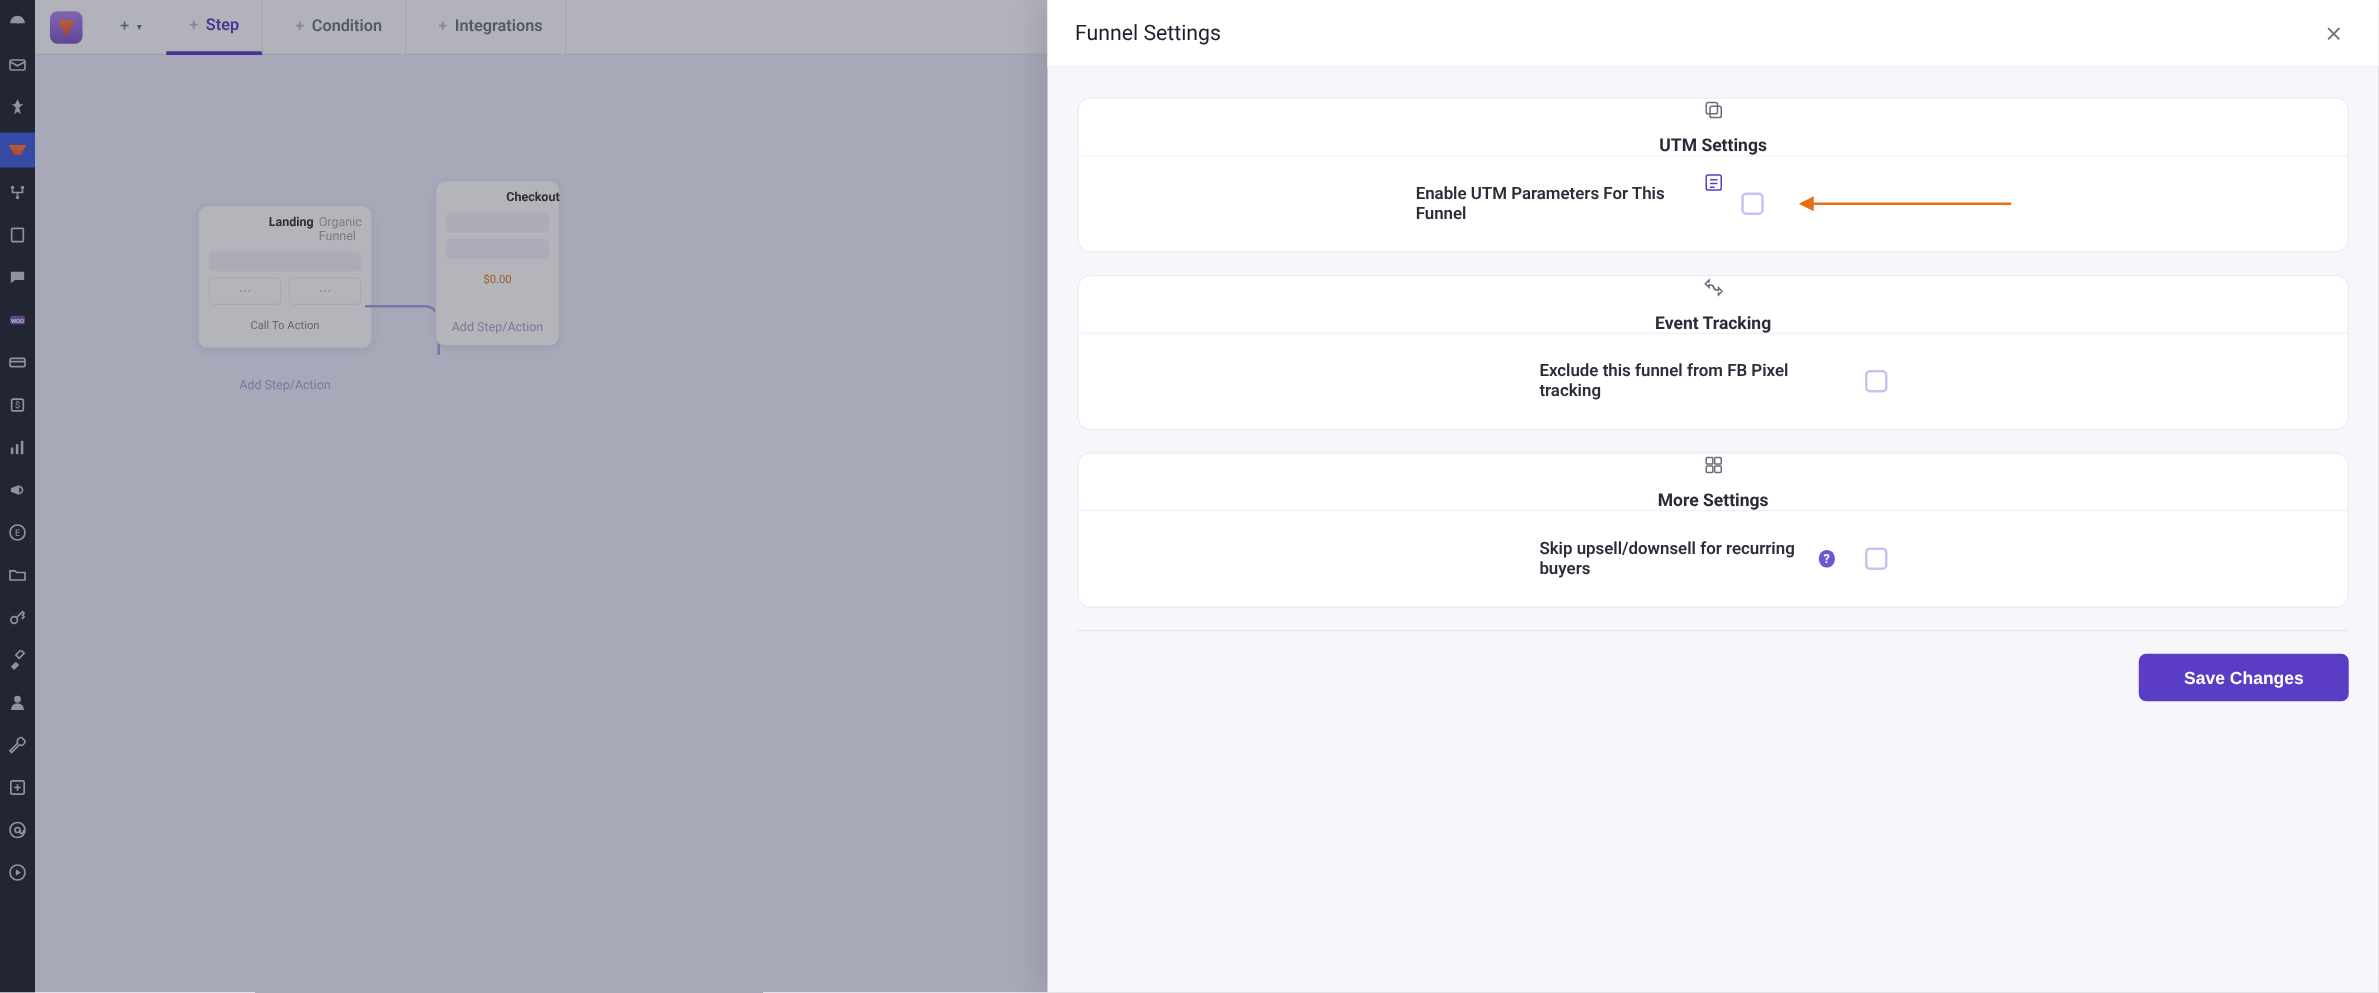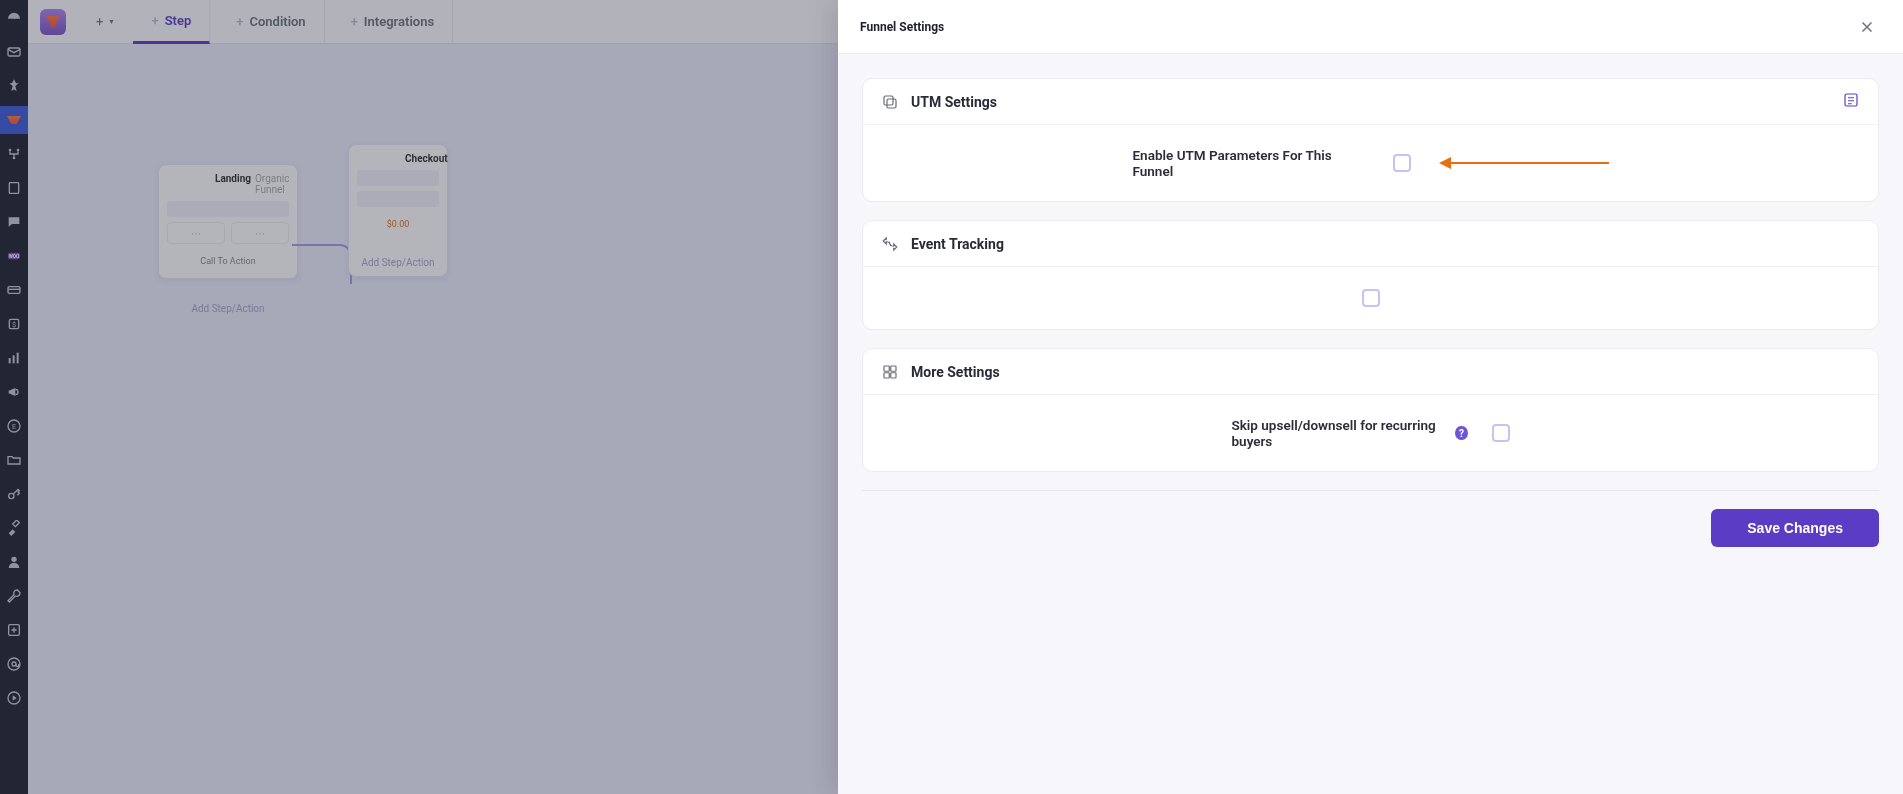--- a/index.html
+++ b/index.html
@@ -174,22 +174,22 @@
   .drawer-header {
     height: 54px;
     background: #fff;
     border-bottom: 1px solid #ececf4;
     display: flex;
     align-items: center;
     justify-content: space-between;
     padding: 0 22px;
   }
   .drawer-title {
-    font-size: 12px;
-    font-weight: 700;
+    font-size: 17px;
+    font-weight: 400;
     color: #1f1f2e;
   }
   .close-btn {
     width: 28px; height: 28px;
     display:flex;align-items:center;justify-content:center;
     cursor:pointer;
     color:#6b7280;
   }
   .close-btn svg { width:18px; height:18px; stroke:#6b7280; stroke-width:2; fill:none; }
 
@@ -205,20 +205,21 @@
     border-radius: 10px;
     margin-bottom: 18px;
   }
   .section-head {
     height: 46px;
     display:flex;
     align-items:center;
     padding: 0 18px;
     gap: 12px;
     border-bottom: 1px solid #f0f0f7;
+    flex-direction: column;
   }
   .section-head .sh-icon {
     width: 18px; height:18px;
     display:flex;align-items:center;justify-content:center;
     color:#6b6b7b;
   }
   .section-head .sh-icon svg { width:18px;height:18px; stroke:#6b6b7b; fill:none; stroke-width:1.6; }
   .section-head .sh-title {
     font-size: 14px; font-weight:700; color:#2a2a38;
     flex:1;
@@ -524,20 +525,21 @@
         <div class="sh-icon">
           <svg viewBox="0 0 24 24">
               <path d="M7 7V4L3 8l4 4V9a6 6 0 016 6"></path>
               <path d="M17 17v3l4-4-4-4v3a6 6 0 01-6-6"></path>
             </svg>
         </div>
         <div class="sh-title">Event Tracking</div>
       </div>
       <div class="section-body">
         <div class="setting-row">
+          <div class="setting-label">Exclude this funnel from FB Pixel tracking</div>
           <span class="checkbox"></span>
         </div>
       </div>
     </div>
 
     <div class="section-card">
       <div class="section-head">
         <div class="sh-icon">
           <svg viewBox="0 0 24 24">
               <rect x="4" y="4" width="7" height="7" rx="1"></rect>

